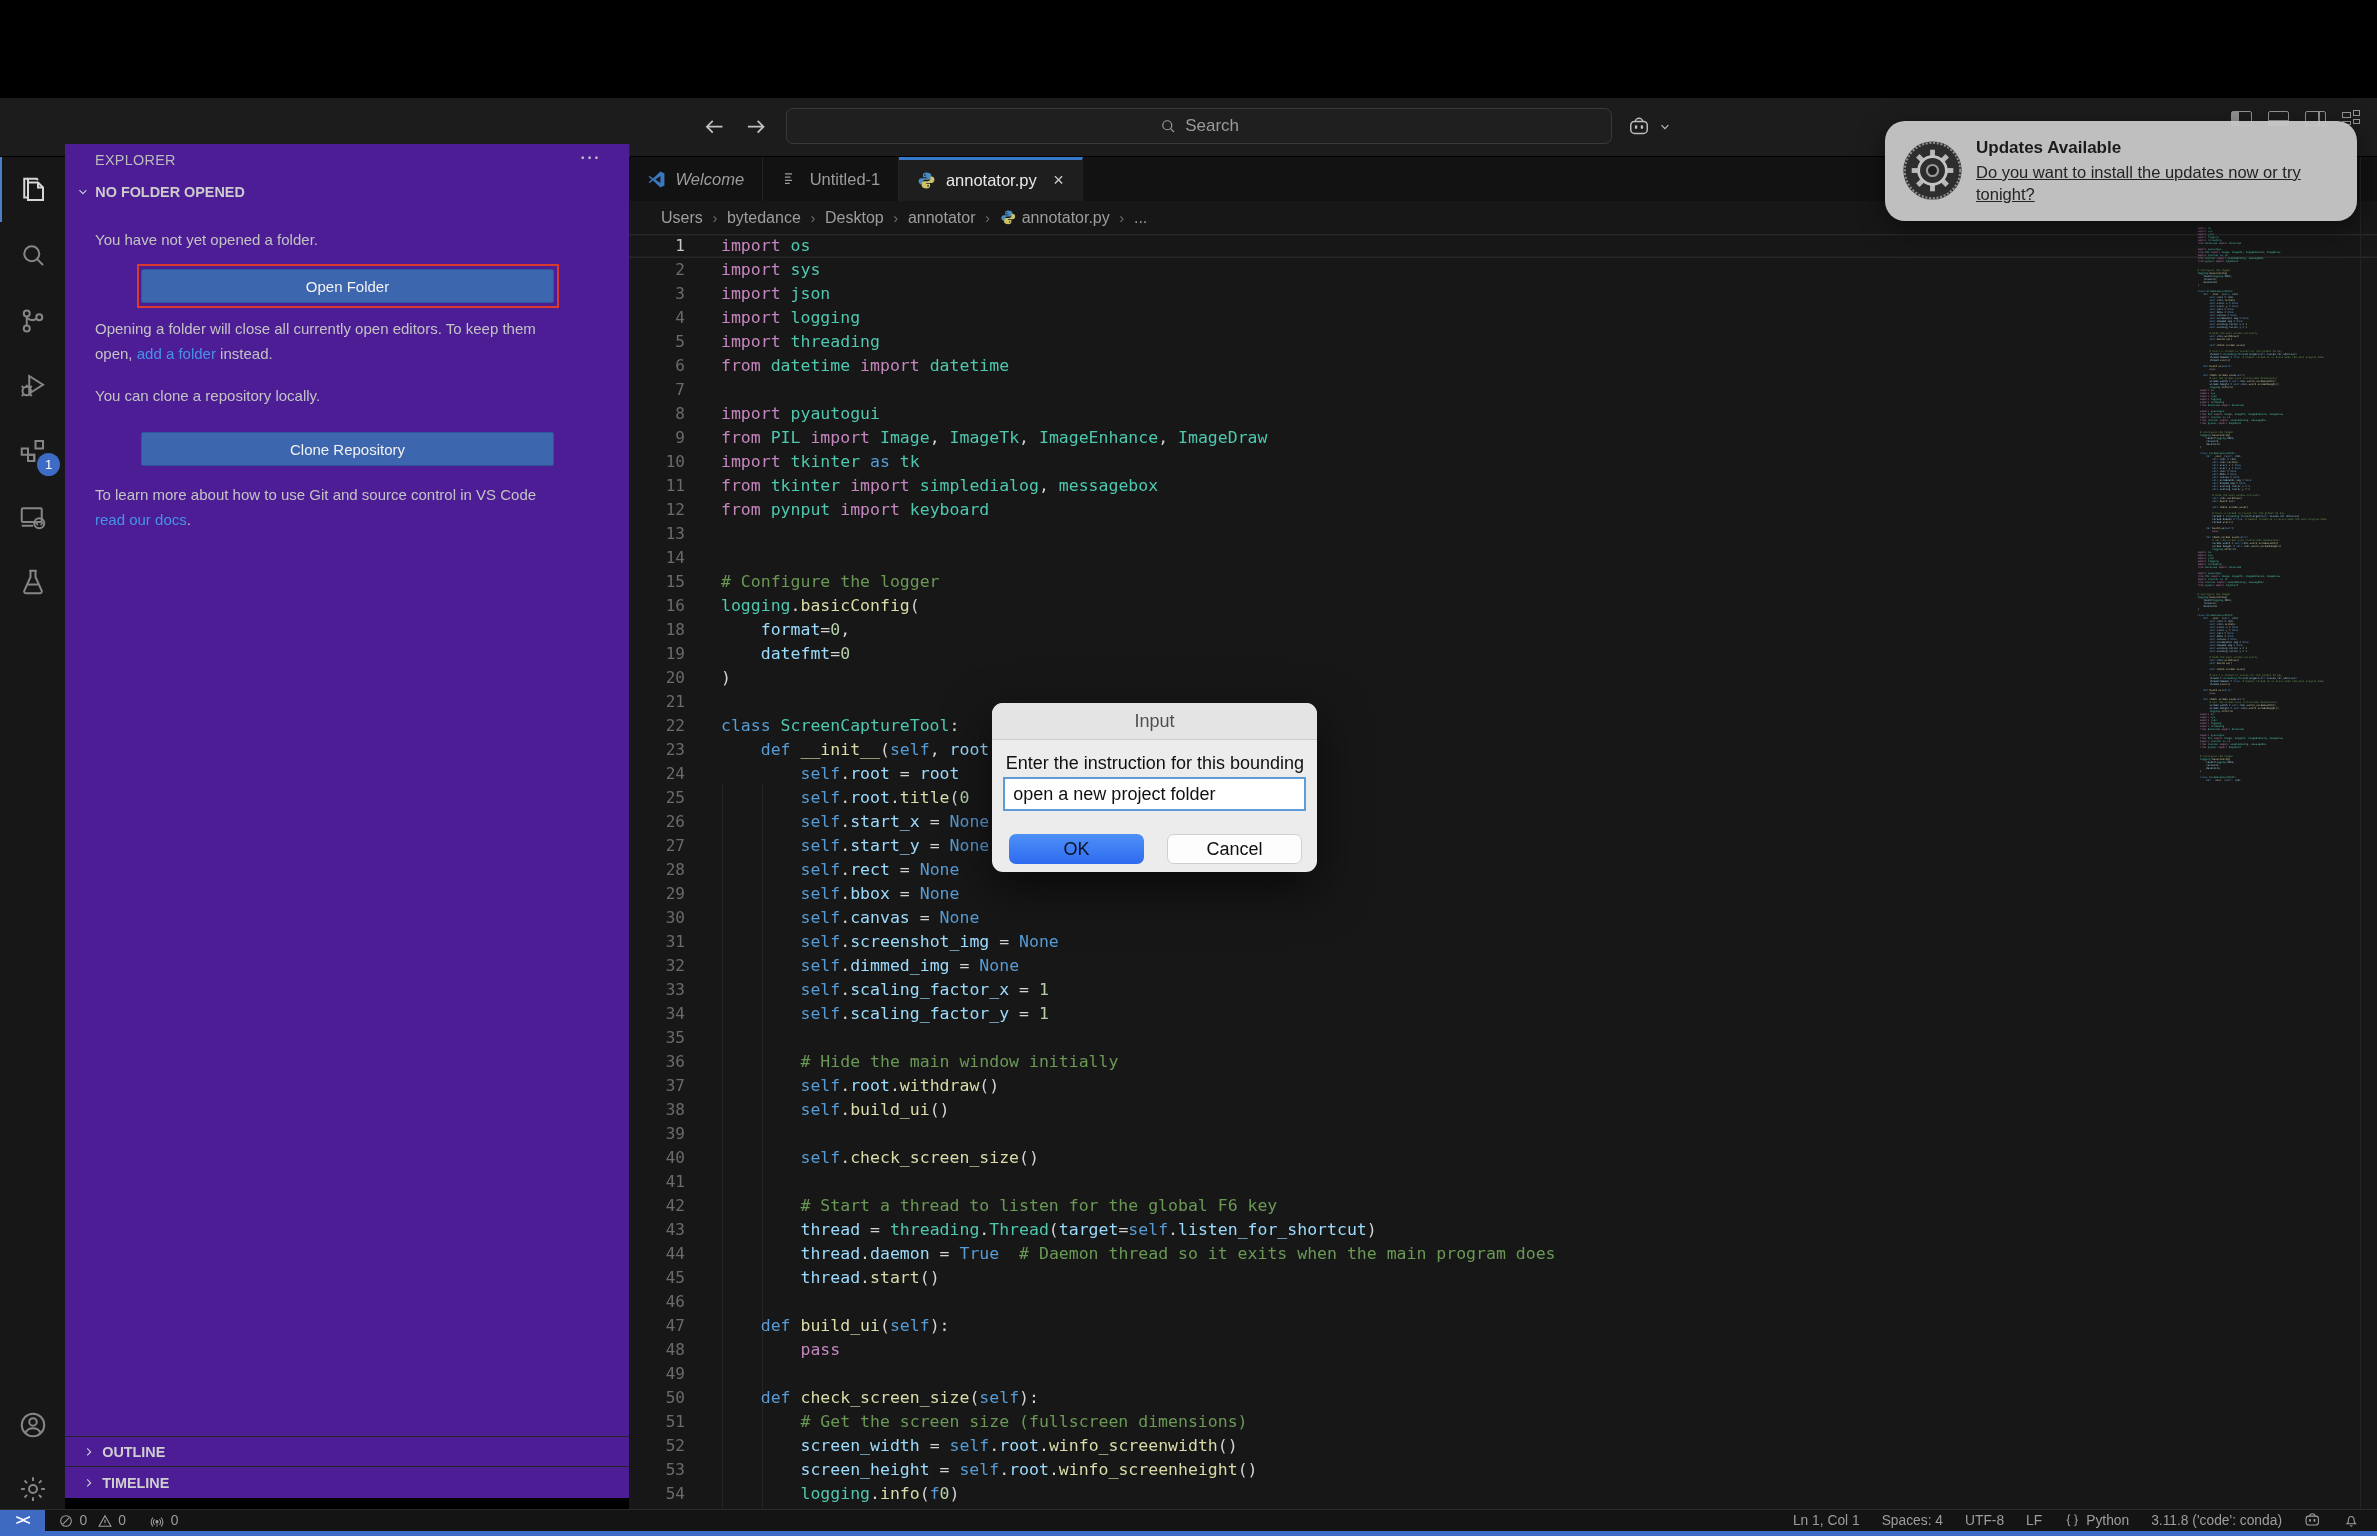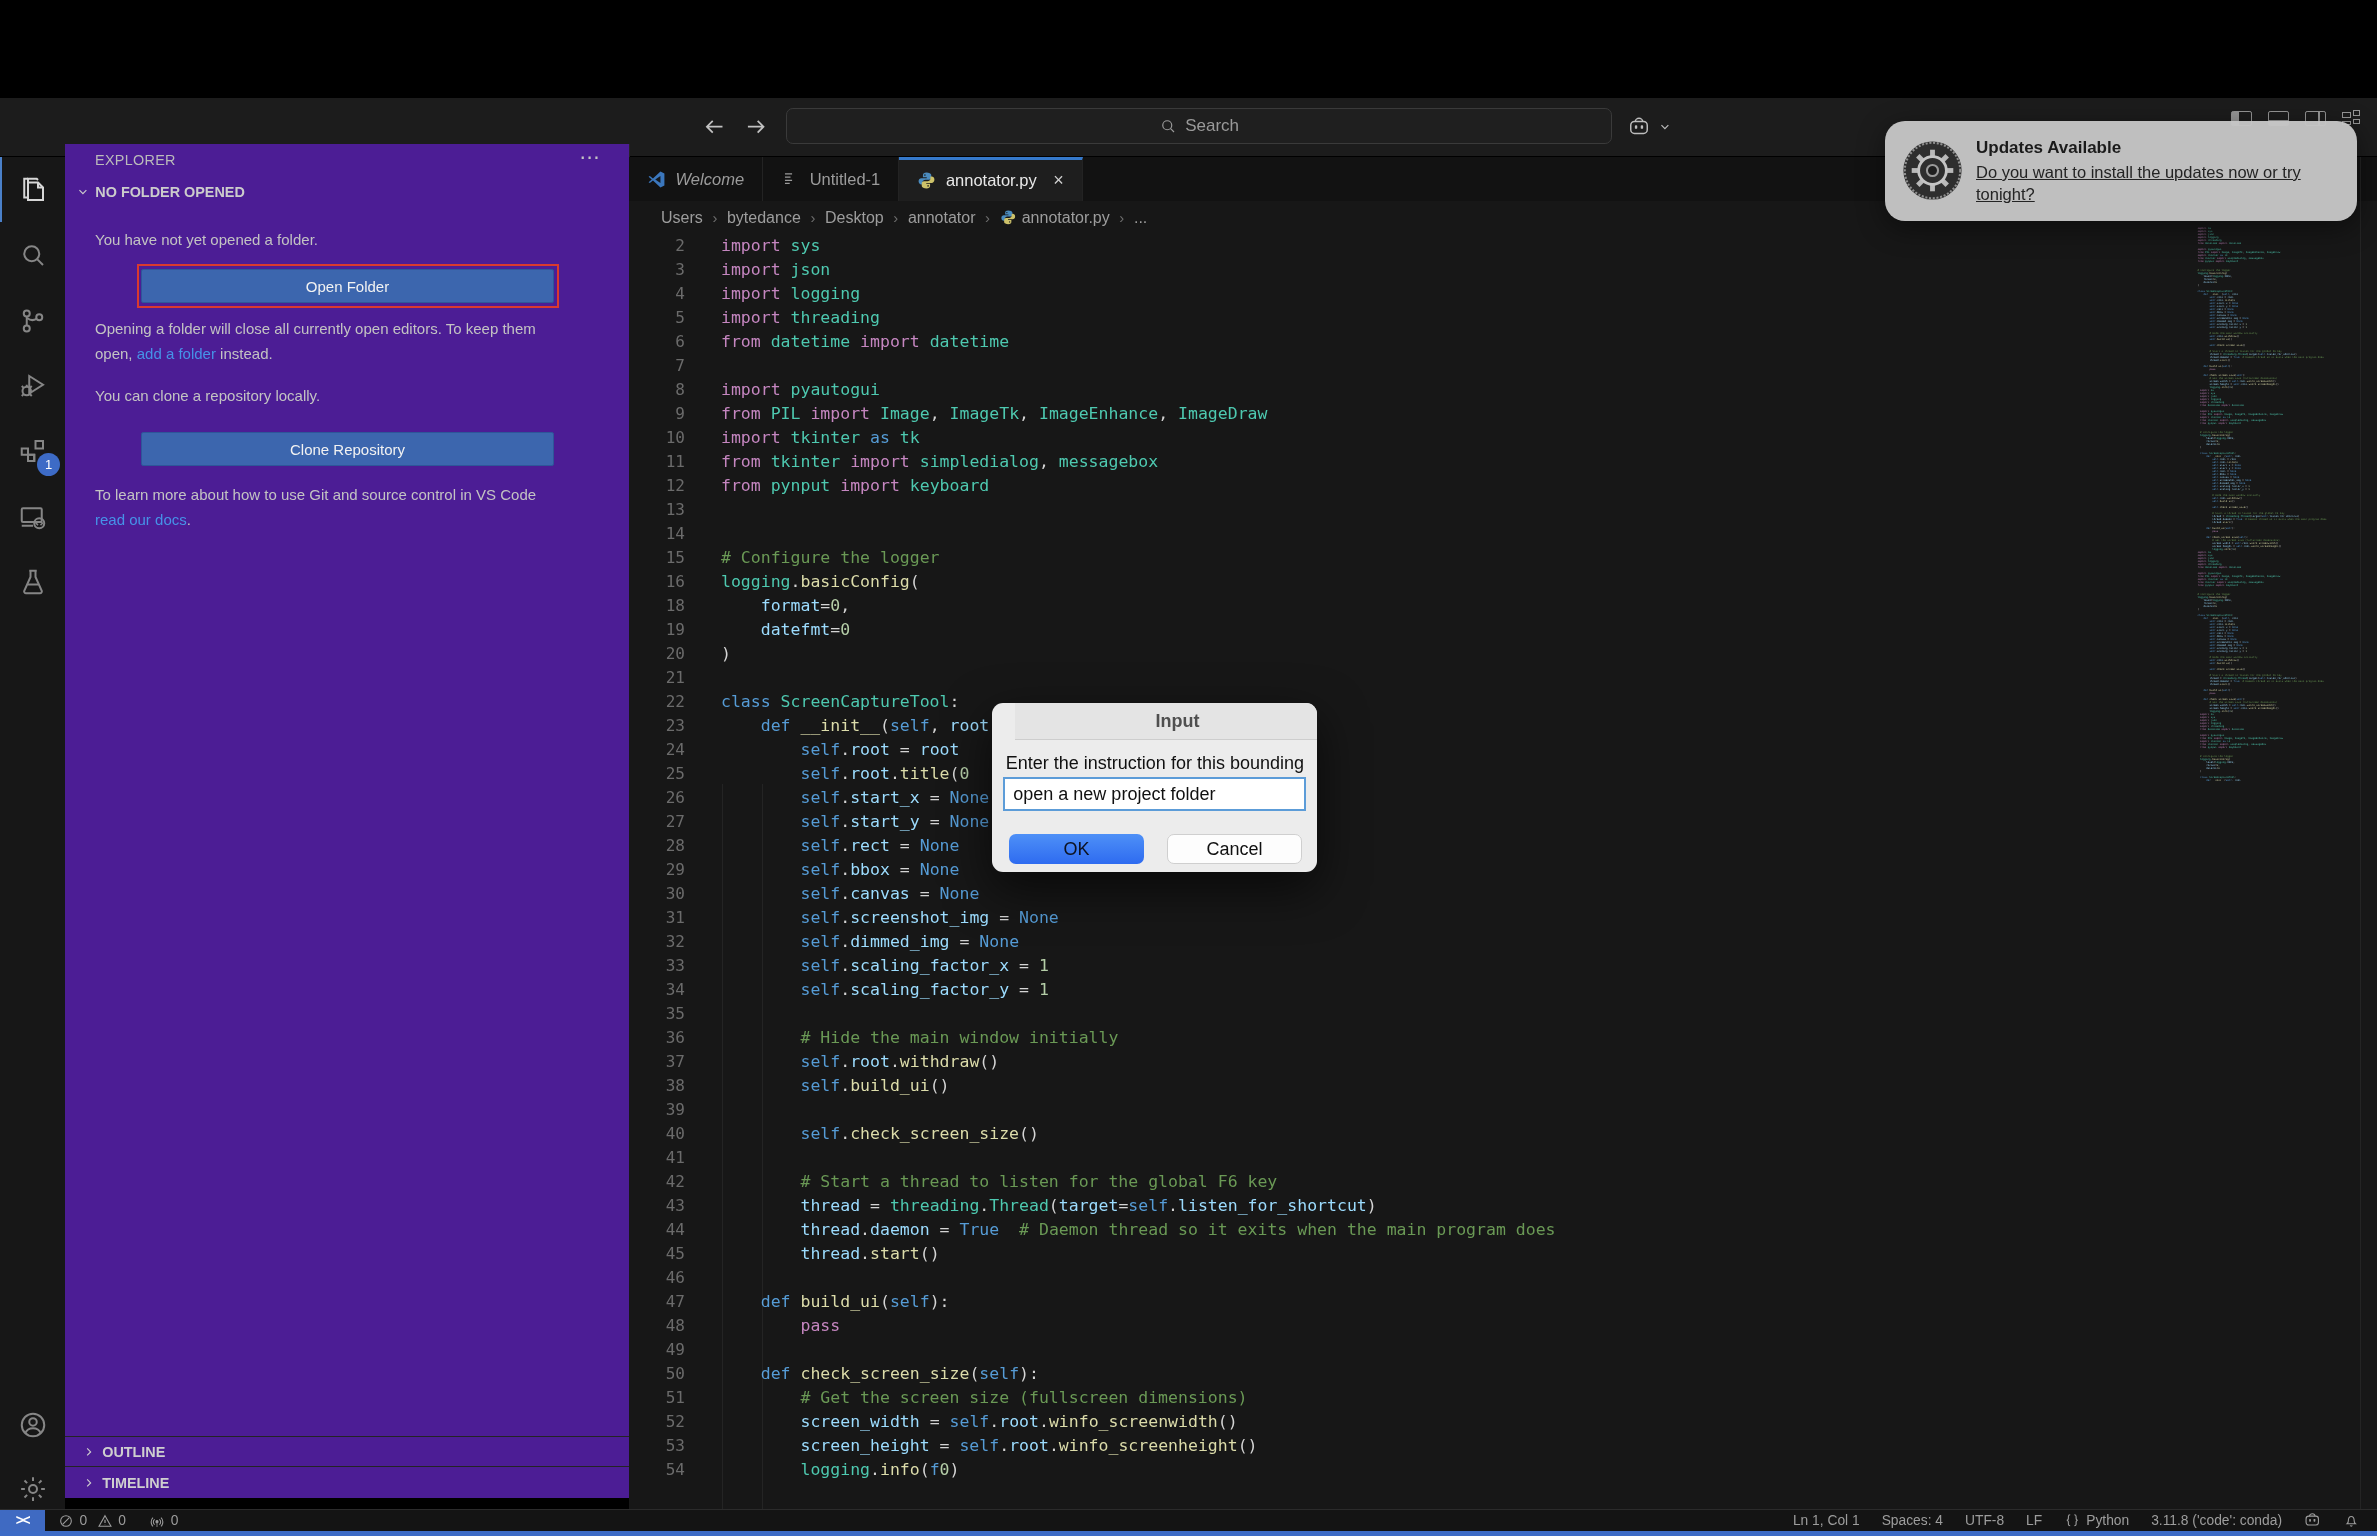--- a/index.html
+++ b/index.html
@@ -70,21 +70,21 @@
   
   .notification{position:absolute;left:1885px;top:121px;width:472px;height:100px;background:rgba(197,197,197,0.97);
     border-radius:20px;box-shadow:0 6.9px 27.5px rgba(0,0,0,.45);z-index:60;}
   .notif-icon{position:absolute;left:16.5px;top:19px;width:61px;height:61px;}
   .notif-title{position:absolute;left:91px;top:16.5px;color:#1b1b1b;font-size:17px;font-weight:bold;}
   .notif-body{position:absolute;left:91px;top:40px;width:351px;color:#242424;font-size:16.5px;line-height:22px;text-decoration:underline;}
   
   .dialog{position:absolute;left:992px;top:703px;width:325px;height:169px;background:#ececec;border-radius:11px;
     box-shadow:0 16.5px 48px rgba(0,0,0,.6);z-index:50;overflow:hidden;}
   .dlg-title{position:absolute;left:0;top:0;width:100%;height:37px;background:#e4e4e4;border-bottom:1.4px solid #cdcdcd;
-    display:flex;align-items:center;justify-content:center;color:#4f4f4f;font-size:18px;font-weight:bold;box-sizing:border-box;margin-left:23px;}
+    display:flex;align-items:center;justify-content:center;color:#4f4f4f;font-size:18px;font-weight:normal;box-sizing:border-box;}
   .dlg-label{position:absolute;left:13.8px;top:50px;color:#101010;font-size:18px;}
   .dlg-input{position:absolute;left:11px;top:74px;width:303px;height:34px;background:#fff;border:2.1px solid #5c9cd8;
     box-sizing:border-box;color:#101010;font-size:18px;padding:0 8.3px;font-family:"Liberation Sans",sans-serif;}
   .dlg-btn{position:absolute;top:131px;width:135px;height:30px;border-radius:6.9px;font-size:18px;
     display:flex;align-items:center;justify-content:center;cursor:pointer;box-sizing:border-box;}
   .dlg-ok{left:17px;background:linear-gradient(180deg,#4e90f7,#2e6bf0);color:#0d1220;}
   .dlg-cancel{left:175px;background:#fdfdfd;border:0.7px solid #cfcfcf;color:#101010;}
   svg{display:block;}
 </style>
 </head>
@@ -340,20 +340,21 @@
           </svg>
         </span>
         <span>annotator.py</span>
       </span>
       <span class="sep">›</span>
       <span style="display: inline-flex; align-items: center; gap: 5.5px;">
         <span>...</span>
       </span>
     </div>
   <div class="code" id="code">
+      <div class="cl current"><span class="ln">1</span><span class="ct"><span class="k1">import</span> <span class="ty">os</span></span></div>
       <div class="cl"><span class="ln">2</span><span class="ct"><span class="k1">import</span> <span class="ty">sys</span></span></div>
       <div class="cl"><span class="ln">3</span><span class="ct"><span class="k1">import</span> <span class="ty">json</span></span></div>
       <div class="cl"><span class="ln">4</span><span class="ct"><span class="k1">import</span> <span class="ty">logging</span></span></div>
       <div class="cl"><span class="ln">5</span><span class="ct"><span class="k1">import</span> <span class="ty">threading</span></span></div>
       <div class="cl"><span class="ln">6</span><span class="ct"><span class="k1">from</span> <span class="ty">datetime</span> <span class="k1">import</span> <span class="ty">datetime</span></span></div>
       <div class="cl"><span class="ln">7</span><span class="ct"> </span></div>
       <div class="cl"><span class="ln">8</span><span class="ct"><span class="k1">import</span> <span class="ty">pyautogui</span></span></div>
       <div class="cl"><span class="ln">9</span><span class="ct"><span class="k1">from</span> <span class="ty">PIL</span> <span class="k1">import</span> <span class="ty">Image</span>, <span class="ty">ImageTk</span>, <span class="ty">ImageEnhance</span>, <span class="ty">ImageDraw</span></span></div>
       <div class="cl"><span class="ln">10</span><span class="ct"><span class="k1">import</span> <span class="ty">tkinter</span> <span class="k2">as</span> <span class="ty">tk</span></span></div>
       <div class="cl"><span class="ln">11</span><span class="ct"><span class="k1">from</span> <span class="ty">tkinter</span> <span class="k1">import</span> <span class="ty">simpledialog</span>, <span class="ty">messagebox</span></span></div>

